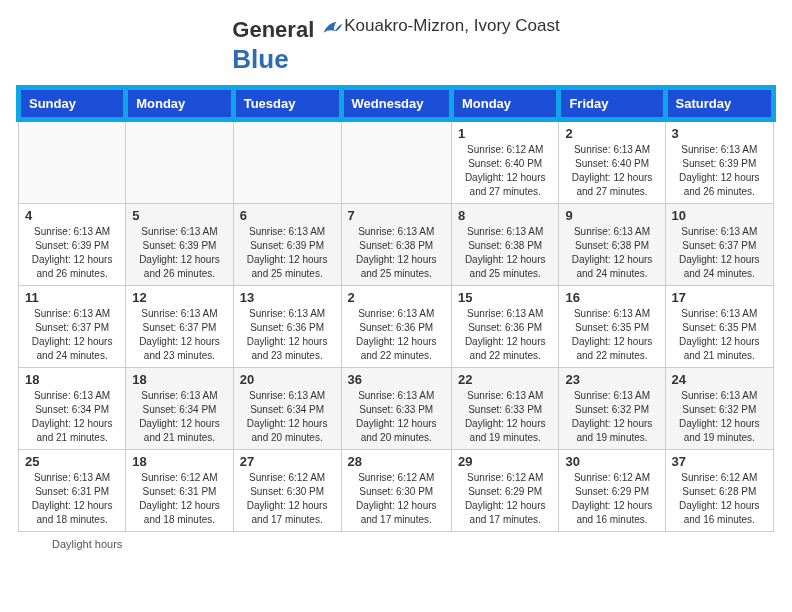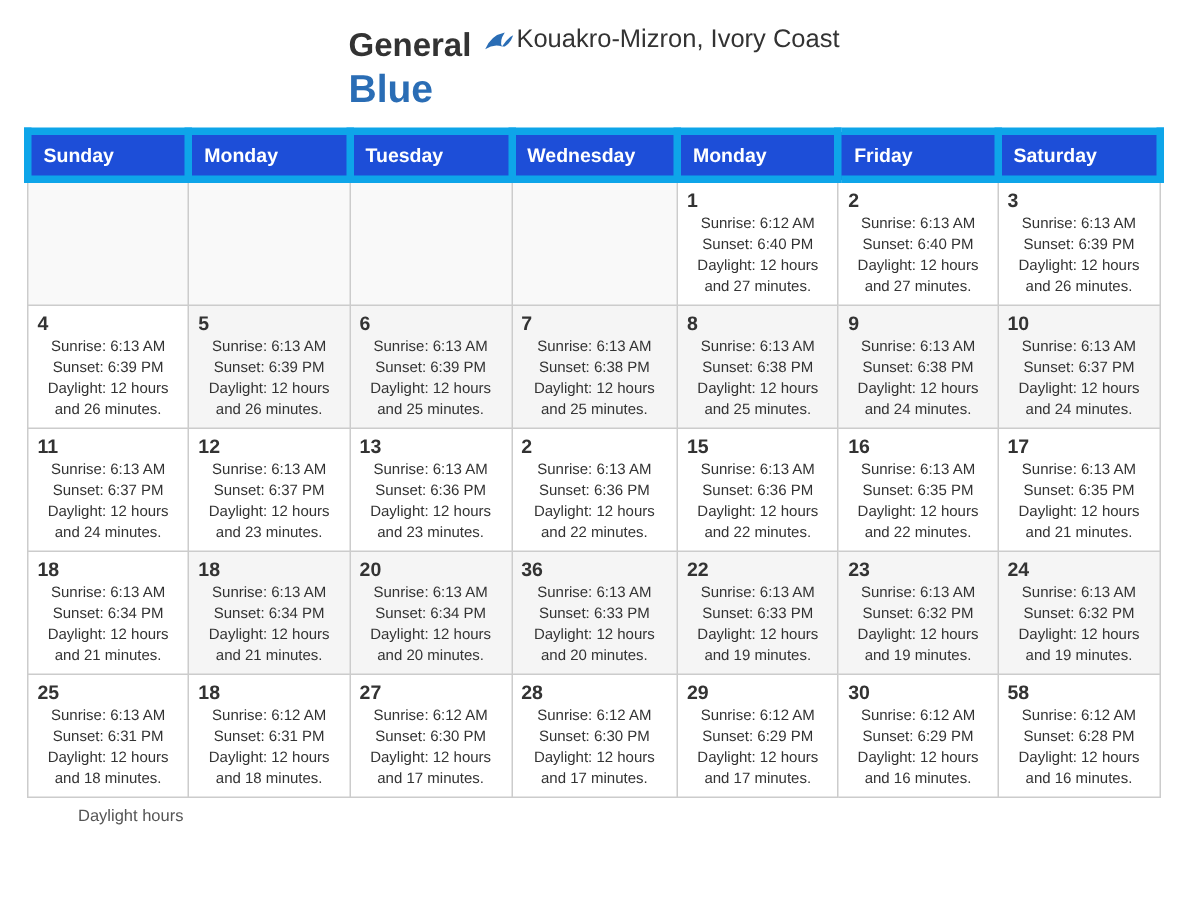--- a/index.html
+++ b/index.html
@@ -355,21 +355,21 @@
 and 17 minutes.</div>
         </td>
         <td>
           <span class="day-num">30</span>
           <div class="day-info" style="white-space: pre-line;">Sunrise: 6:12 AM
 Sunset: 6:29 PM
 Daylight: 12 hours
 and 16 minutes.</div>
         </td>
         <td>
-          <span class="day-num">58</span>
+          <span class="day-num">37</span>
           <div class="day-info" style="white-space: pre-line;">Sunrise: 6:12 AM
 Sunset: 6:28 PM
 Daylight: 12 hours
 and 16 minutes.</div>
         </td>
       </tr>
     </tbody>
 </table>
 
 <div class="footer-note">Daylight hours</div>

